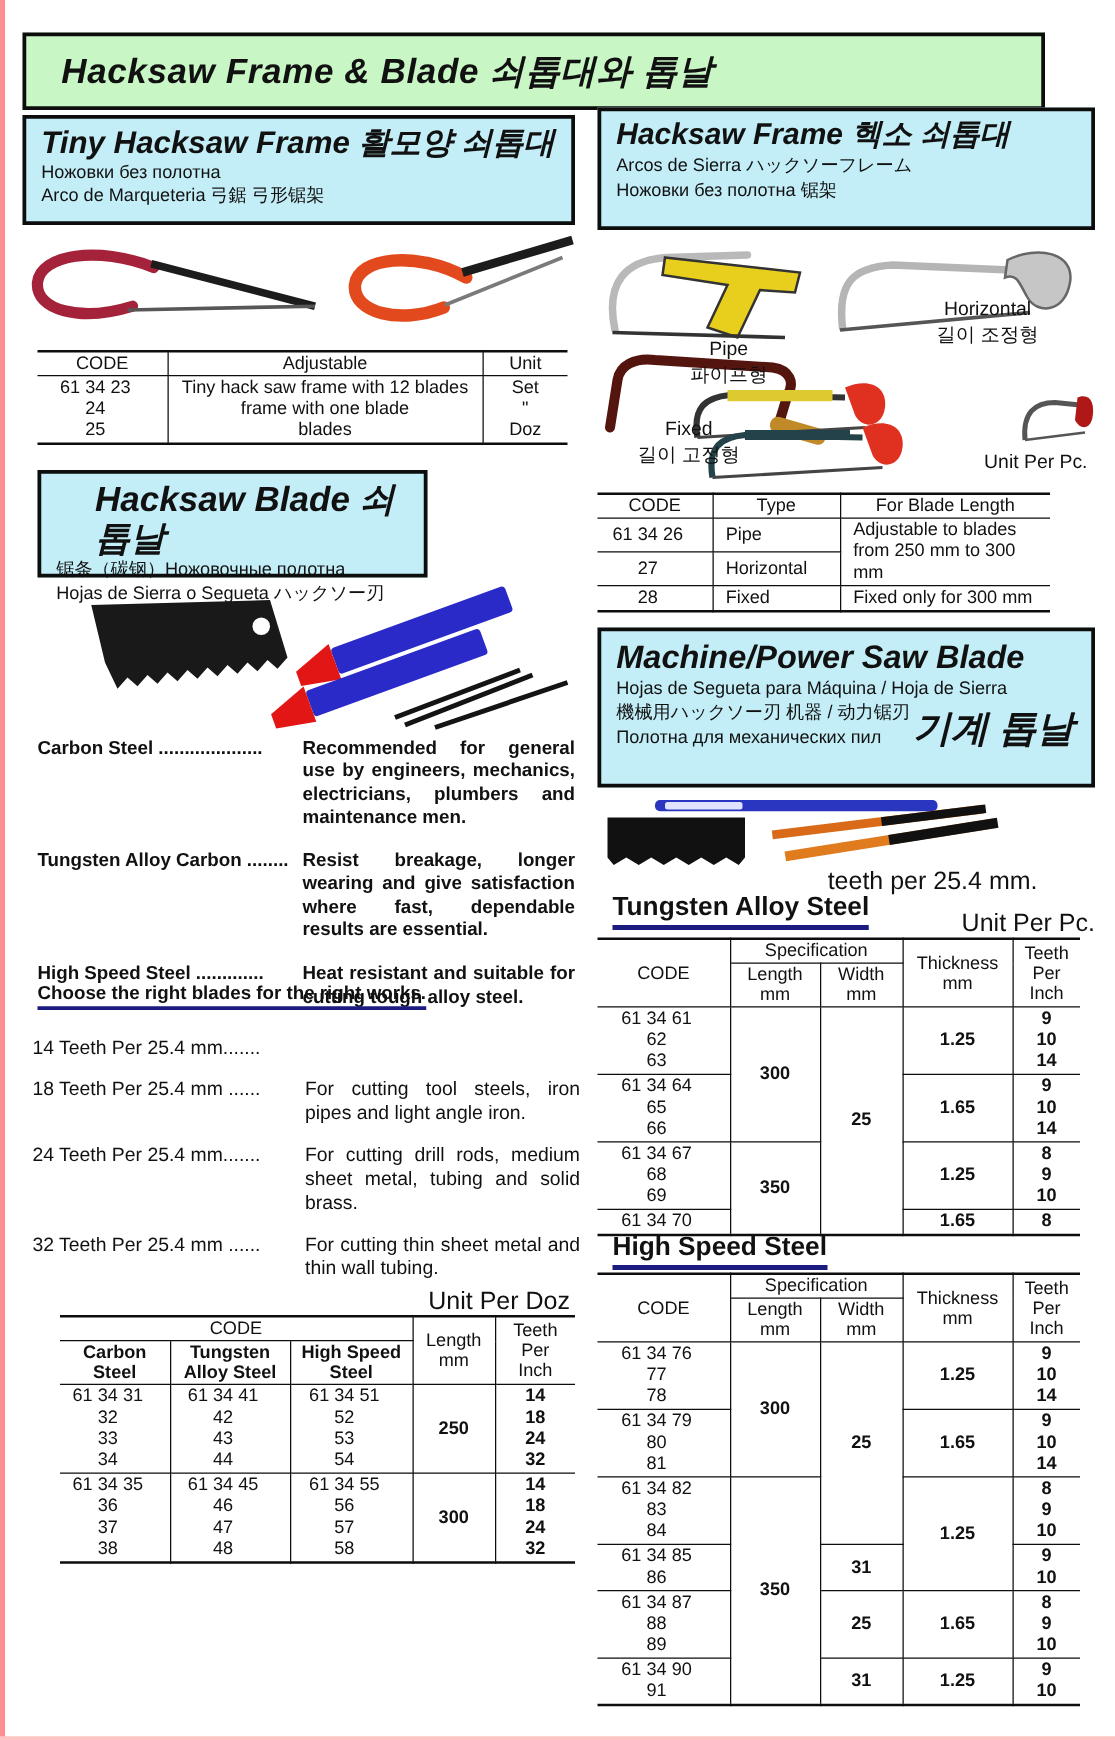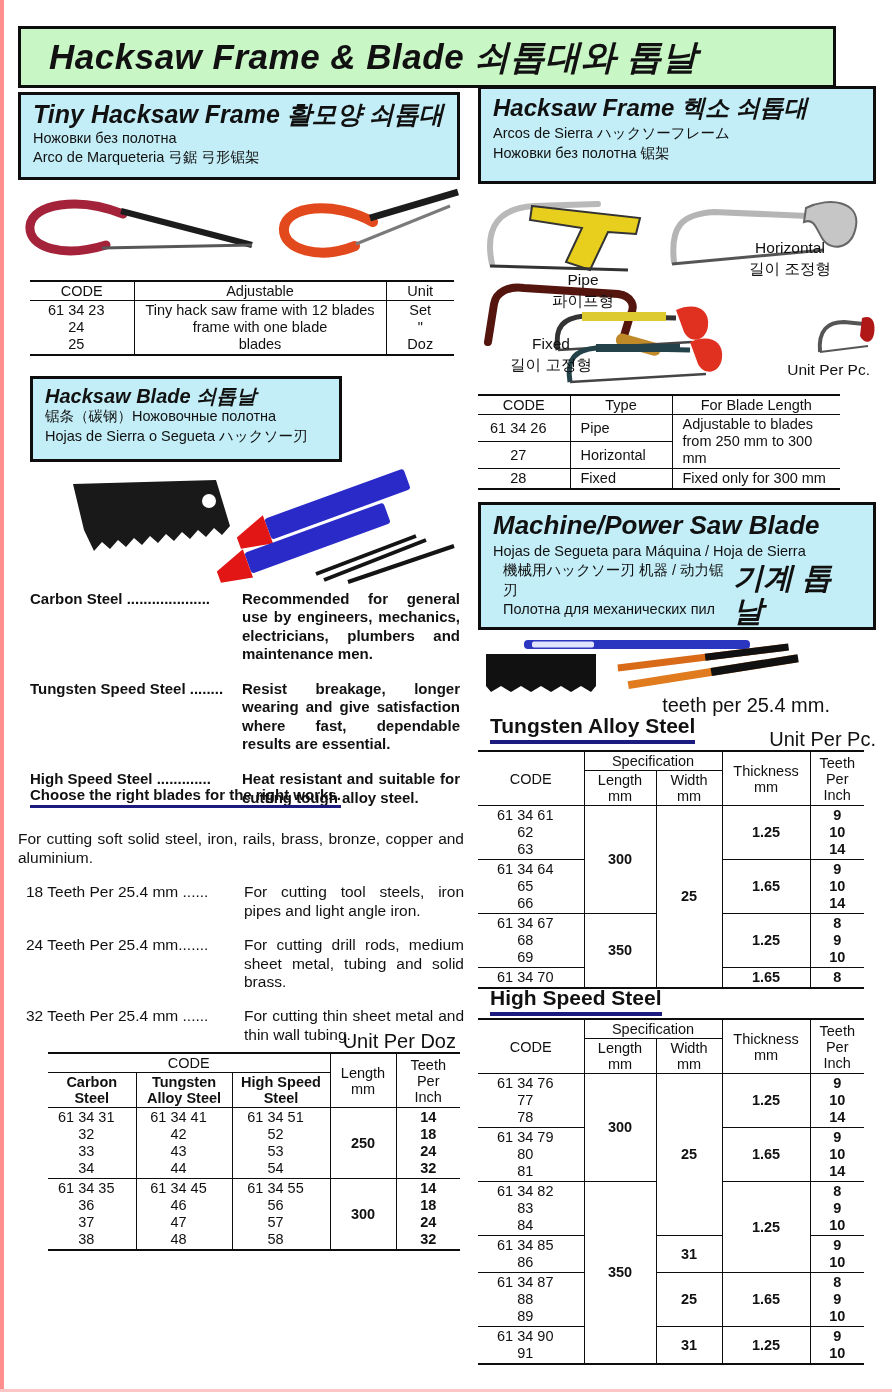--- a/index.html
+++ b/index.html
@@ -12,21 +12,21 @@
   .edge-left  { position:absolute; left:0; top:0; width:4px; height:100%; background:#ff8f8f; }
   .edge-bottom{ position:absolute; left:0; bottom:0; width:100%; height:3px; background:#ffc4c4; }
 
   
   .title-bar {
     position:absolute; left:18px; top:26px; width:812px; height:56px;
     background:#c9f6c5; border:3px solid #0d0d0d;
     display:flex; align-items:center;
   }
   .title-bar .t {
-    font-size:35px; font-weight:bold; font-style:italic; padding-left:28px;
+    font-size:28px; font-weight:bold; font-style:italic; padding-left:28px;
     letter-spacing:0.5px; white-space:nowrap;
   }
 
   
   .sec-box { position:absolute; background:#c3eef7; border:3px solid #0d0d0d; padding:6px 10px 4px 12px; box-sizing:border-box; }
   .sec-box .bt { font-weight:bold; font-style:italic; line-height:1.1; }
   .sec-box .bs { font-size:14.5px; line-height:1.35; }
 
   
   .pre { white-space:pre-line; }
@@ -109,21 +109,21 @@
 frame with one blade
 blades</td>
         <td class="pre">Set
 "
 Doz</td>
       </tr>
     </tbody>
   </table>
 
   <div class="sec-box" style="left:30px; top:376px; width:312px; height:86px;">
-    <div class="bt" style="font-size:20px;">Hacksaw Blade 쇠톱날</div>
+    <div class="bt" style="font-size:28px;margin-left:31px;">Hacksaw Blade 쇠톱날</div>
     <div class="bs">锯条（碳钢）Ножовочные полотна</div>
     <div class="bs">Hojas de Sierra o Segueta ハックソー刃</div>
   </div>
 
   <div class="fig" style="left:18px; top:468px; width:442px; height:118px;">
     <svg width="442" height="118" viewBox="0 0 442 118">
       <path d="M55,16 L198,12 L212,58 l-8,9 l-8,-7 l-8,9 l-8,-7 l-8,9 l-8,-7 l-8,9 l-8,-7 l-8,9 l-8,-7 l-8,9 l-8,-7 l-8,9 l-8,-7 l-8,9 l-8,-7 l-8,9 L66,62 Z" fill="#191919"></path>
       <circle cx="191" cy="33" r="7" fill="#ffffff"></circle>
       <g transform="rotate(-20 320 55)">
         <rect x="252" y="26" width="148" height="22" rx="3" fill="#2a2ac8"></rect>
@@ -140,36 +140,36 @@
       </g>
     </svg>
   </div>
 
   <div class="abs" style="left:18px; top:590px; width:442px;font-weight:bold;">
     <div class="dl-row">
       <div class="dn">Carbon Steel ....................</div>
       <div class="dd">Recommended for general use by engineers, mechanics, electricians, plumbers and maintenance men.</div>
     </div>
     <div class="dl-row">
-      <div class="dn">Tungsten Speed Steel ........</div>
+      <div class="dn">Tungsten Alloy Carbon ........</div>
       <div class="dd">Resist breakage, longer wearing and give satisfaction where fast, dependable results are essential.</div>
     </div>
     <div class="dl-row">
       <div class="dn">High Speed Steel .............</div>
       <div class="dd">Heat resistant and suitable for cutting tough alloy steel.</div>
     </div>
   </div>
 
   <div class="abs" style="left:30px; top:786px;">
     <span class="nav-underline" style="font-size:15px; font-weight:bold; border-bottom-width:3px;">Choose the right blades for the right works.</span>
   </div>
 
   <div class="abs" style="left:18px; top:830px; width:446px;">
     <div class="tg-row">
-      <div class="dd">For cutting soft solid steel, iron, rails, brass, bronze, copper and aluminium.</div>
+      <div class="dn">14 Teeth Per 25.4 mm.......</div>
     </div>
     <div class="tg-row">
       <div class="dn">18 Teeth Per 25.4 mm ......</div>
       <div class="dd">For cutting tool steels, iron pipes and light angle iron.</div>
     </div>
     <div class="tg-row">
       <div class="dn">24 Teeth Per 25.4 mm.......</div>
       <div class="dd">For cutting drill rods, medium sheet metal, tubing and solid brass.</div>
     </div>
     <div class="tg-row">
@@ -319,21 +319,21 @@
         <td class="cell-codes">28</td>
         <td class="left-cell">Fixed</td>
         <td class="left-cell">Fixed only for 300 mm</td>
       </tr>
     </tbody>
   </table>
 
   <div class="sec-box" style="left:478px; top:502px; width:398px; height:128px;">
     <div class="bt" style="font-size:26px;">Machine/Power Saw Blade</div>
     <div class="bs" style="margin-top:2px;">Hojas de Segueta para Máquina / Hoja de Sierra</div>
-    <div style="display:flex; justify-content:space-between; align-items:flex-start;margin-left:10px;">
+    <div style="display:flex; justify-content:space-between; align-items:flex-end;">
       <div>
         <div class="bs">機械用ハックソー刃 机器 / 动力锯刃</div>
         <div class="bs">Полотна для механических пил</div>
       </div>
       <div class="bt" style="font-size:30px; padding-right:4px;">기계 톱날</div>
     </div>
   </div>
 
   <div class="fig" style="left:478px; top:638px; width:398px; height:58px;">
     <svg width="398" height="58" viewBox="0 0 398 58">

